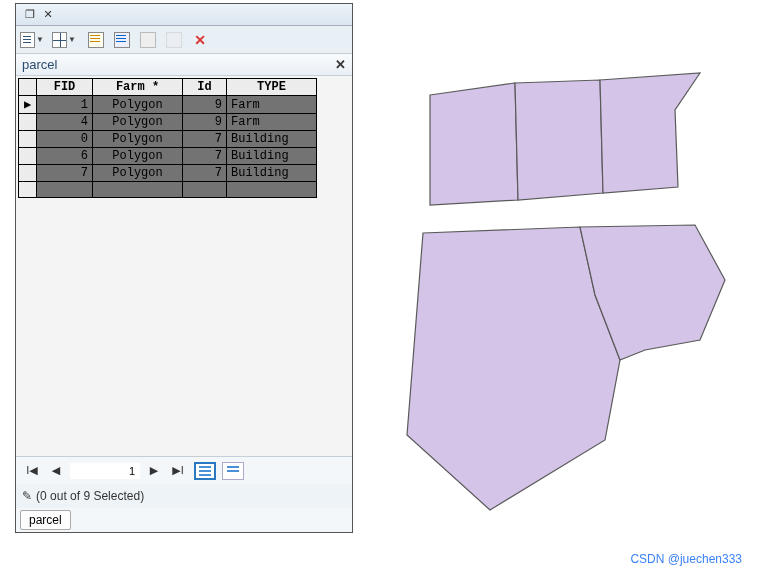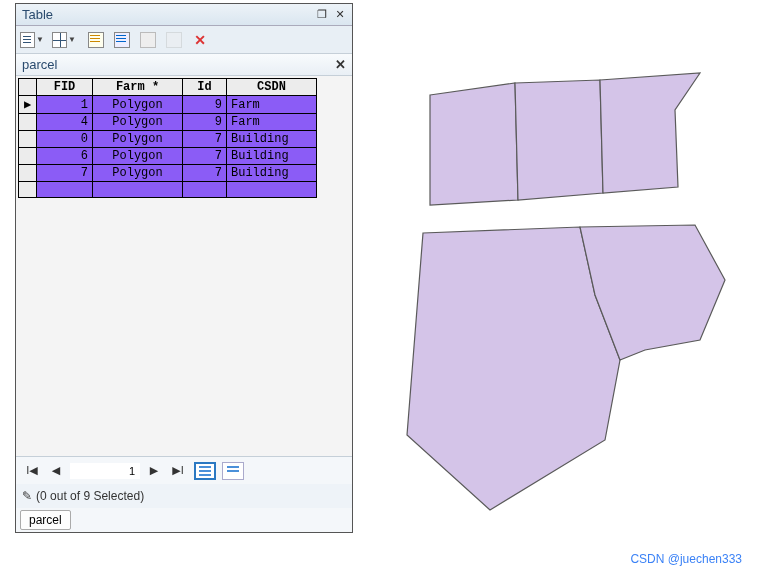--- a/index.html
+++ b/index.html
@@ -66,21 +66,21 @@
   .layerbar .name { flex: 1; }
   .layerbar .close { font-size: 13px; color: #333; font-weight: bold; }
   .table-area {
     flex: 1;
     background: #f4f4f4;
     padding: 2px;
     overflow: hidden;
   }
   table.grid {
     border-collapse: collapse;
-    background: #8b5cf6;
+    background: #737373;
     font-family: "Courier New", monospace;
     font-size: 12px;
   }
   table.grid th, table.grid td {
     border: 1px solid #000;
     padding: 1px 4px;
     height: 16px;
     white-space: nowrap;
   }
   table.grid th {
@@ -165,21 +165,20 @@
   .ico-tbl2::before{content:"";position:absolute;left:1px;top:2px;width:10px;height:1px;background:#06c;box-shadow:0 3px 0 #06c,0 6px 0 #06c;}
   .ico-box { border:1px solid #bbb; background:#eee;}
   .ico-x { color:#d33; font-weight:bold; font-size:14px; display:flex;align-items:center;justify-content:center;}
 </style>
 </head>
 <body>
 
 <div class="panel">
 
   <div class="titlebar">
-    <span class="title">Table</span>
     <span class="btn" title="Restore">❐</span>
     <span class="btn" title="Close">✕</span>
   </div>
 
   <div class="toolbar">
     <div class="tb-btn" title="List Options">
         <span class="ico ico-list"></span>
         <span class="dd">▼</span>
       </div>
     <div class="tb-sep"></div>
@@ -211,21 +210,21 @@
   </div>
 
   <div class="table-area">
     <table class="grid">
       <thead>
         <tr>
           <th class="rowhdr"></th>
           <th class="col-fid">FID</th>
           <th class="col-shape">Farm *</th>
           <th class="col-id">Id</th>
-          <th class="col-type">CSDN</th>
+          <th class="col-type">TYPE</th>
         </tr>
       </thead>
       <tbody id="grid-body">
           <tr>
             <td class="rowhdr">▶</td>
             <td class="col-fid">1</td>
             <td class="col-shape">Polygon</td>
             <td class="col-id">9</td>
             <td class="col-type">Farm</td>
           </tr>

